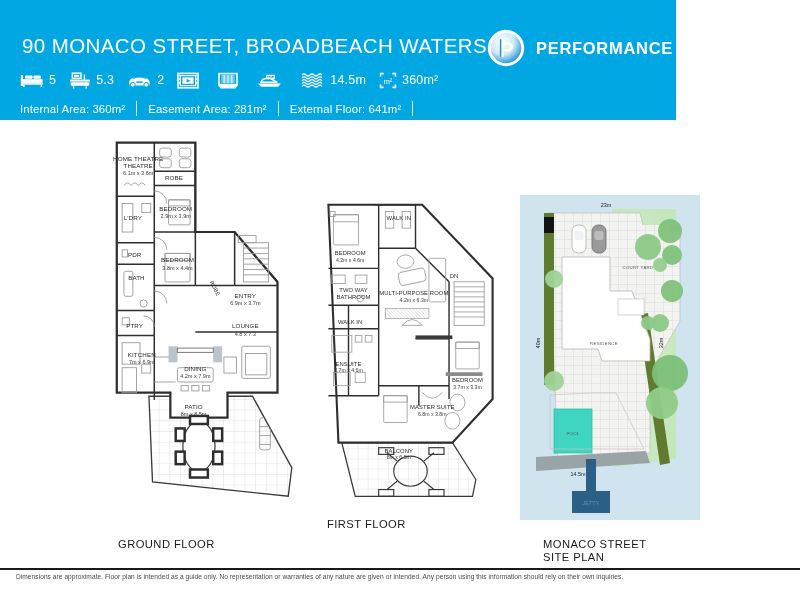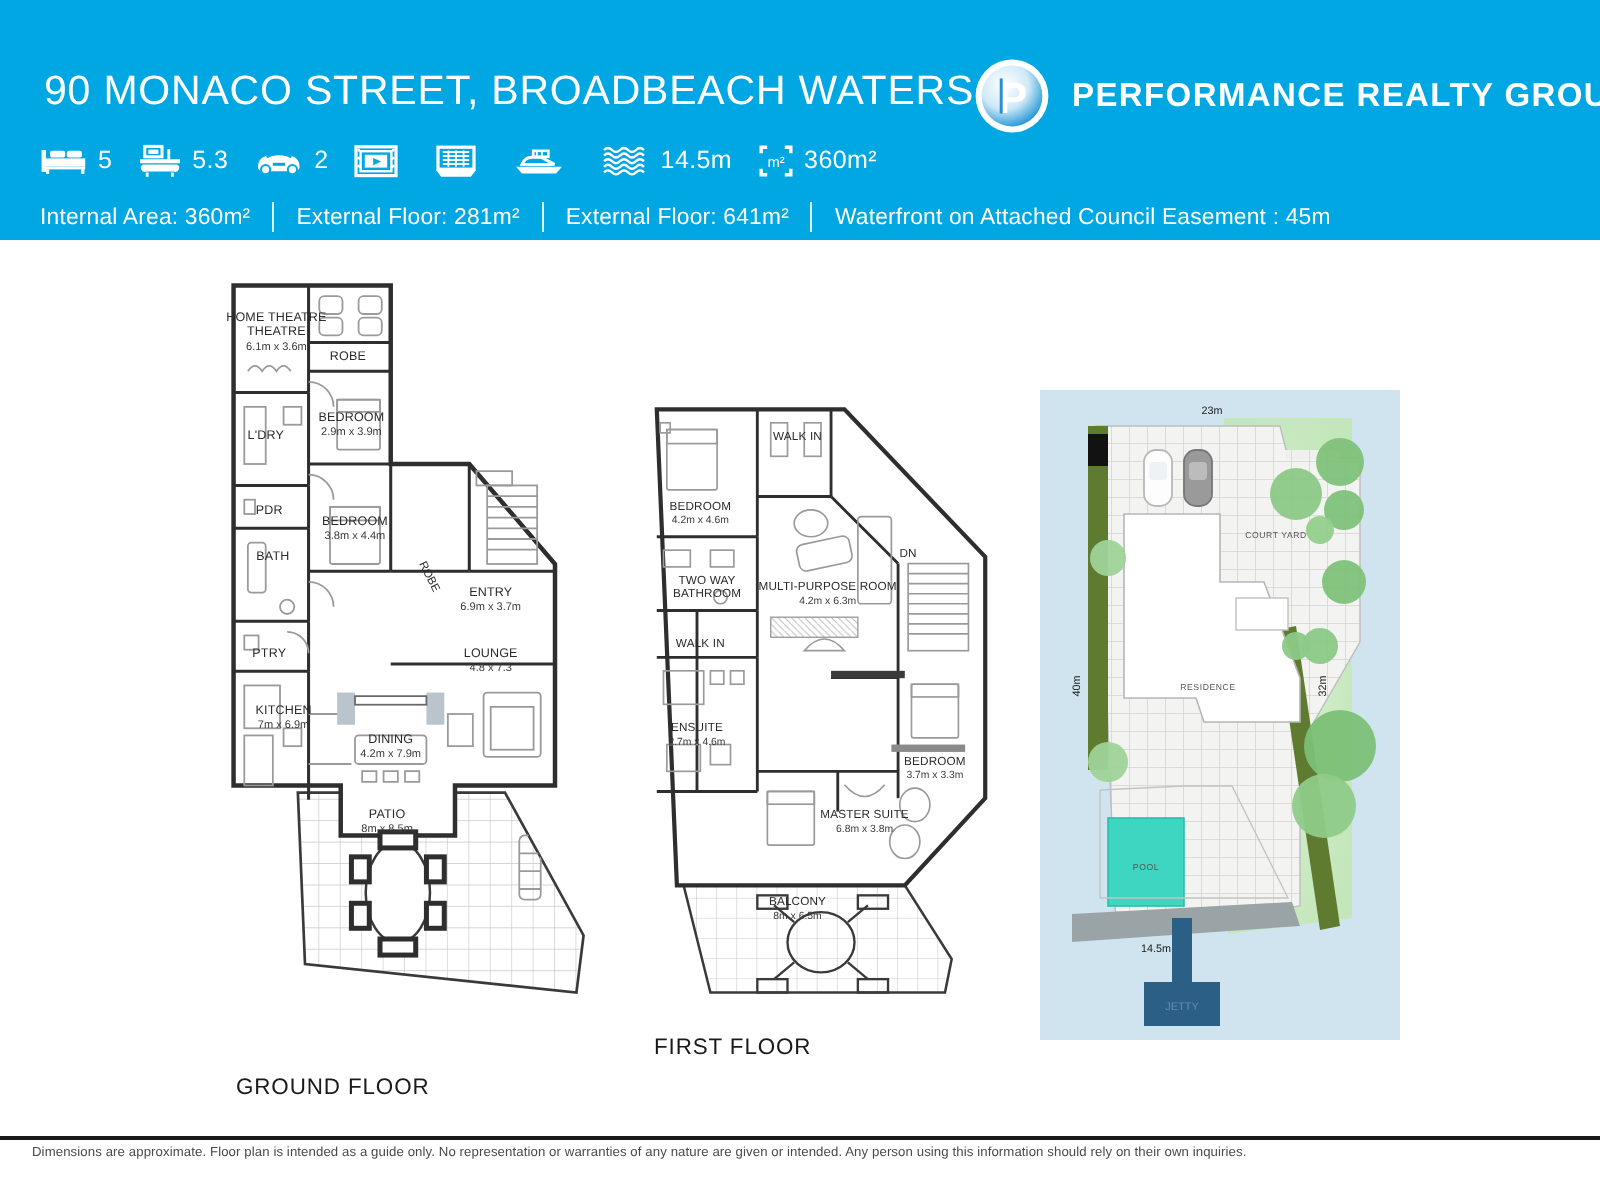--- a/index.html
+++ b/index.html
@@ -8,21 +8,21 @@
     width: 800px; height: 600px;
     background: #ffffff;
     font-family: "Liberation Sans", sans-serif;
     overflow: hidden;
     position: relative;
   }
 
   
   .header {
     position: absolute; left: 0; top: 0;
-    width: 800px; height: 120px;
+    width: 676px; height: 120px;
     background: #00a7e3;
     color: #ffffff;
   }
   .addr {
     position: absolute; left: 22px; top: 34px;
     font-size: 20.5px; letter-spacing: 0.4px;
     font-weight: 400; color: #ffffff; white-space: nowrap;
   }
   
   .logo-wrap { position: absolute; left: 487px; top: 29px; display: flex; align-items: center; gap: 11px; }
@@ -185,25 +185,24 @@
         <path d="M1.6 4.6 v-3 h3 M13.4 1.6 h3 v3 M16.4 12.4 v3 h-3 M4.6 15.4 h-3 v-3" fill="none" stroke="#fff" stroke-width="1.7"></path>
         <text x="9" y="11.6" font-family="Liberation Sans, sans-serif" font-size="7.4" fill="#fff" text-anchor="middle">m²</text>
       </svg>
       <span class="fv">360m²</span>
     </div>
   </div>
 
   <div class="infobar">
     <span class="seg">Internal Area: 360m²</span>
     <span class="divider"></span>
-    <span class="seg">External Floor: 281m²</span>
+    <span class="seg">Easement Area: 281m²</span>
     <span class="divider"></span>
     <span class="seg">External Floor: 641m²</span>
     <span class="divider"></span>
-    <span class="seg">Waterfront on Attached Council Easement : 45m</span>
   </div>
 </div>
 
 <div class="canvas">
 
   <svg style="position:absolute;left:95px;top:12px;" width="215" height="375" viewBox="0 0 120 210">
     <defs>
       <pattern id="tileG" width="6" height="6" patternUnits="userSpaceOnUse">
         <rect width="6" height="6" fill="#ffffff"></rect>
         <path d="M6 0 V6 M0 6 H6" stroke="#c8c8c8" stroke-width="0.35"></path>
@@ -537,16 +536,18 @@
     <text class="smv" x="143" y="148" transform="rotate(-90 143 148)">32m</text>
     <text class="sm" x="58" y="281">14.5m</text>
 
     <text class="splab" x="118" y="74">COURT YARD</text>
     <text class="splab" x="84" y="150">RESIDENCE</text>
     <text class="splab" x="53" y="240">POOL</text>
   </svg>
 
   <div class="plan-title" style="left:118px; top:418px;">GROUND FLOOR</div>
   <div class="plan-title" style="left:327px; top:398px;">FIRST FLOOR</div>
+  <div class="plan-title" style="left:543px; top:418px;">MONACO STREET
+SITE PLAN</div>
 </div>
 
 <div class="footrule"></div>
 <div class="foot">Dimensions are approximate. Floor plan is intended as a guide only. No representation or warranties of any nature are given or intended. Any person using this information should rely on their own inquiries.</div>
 
 </body></html>

